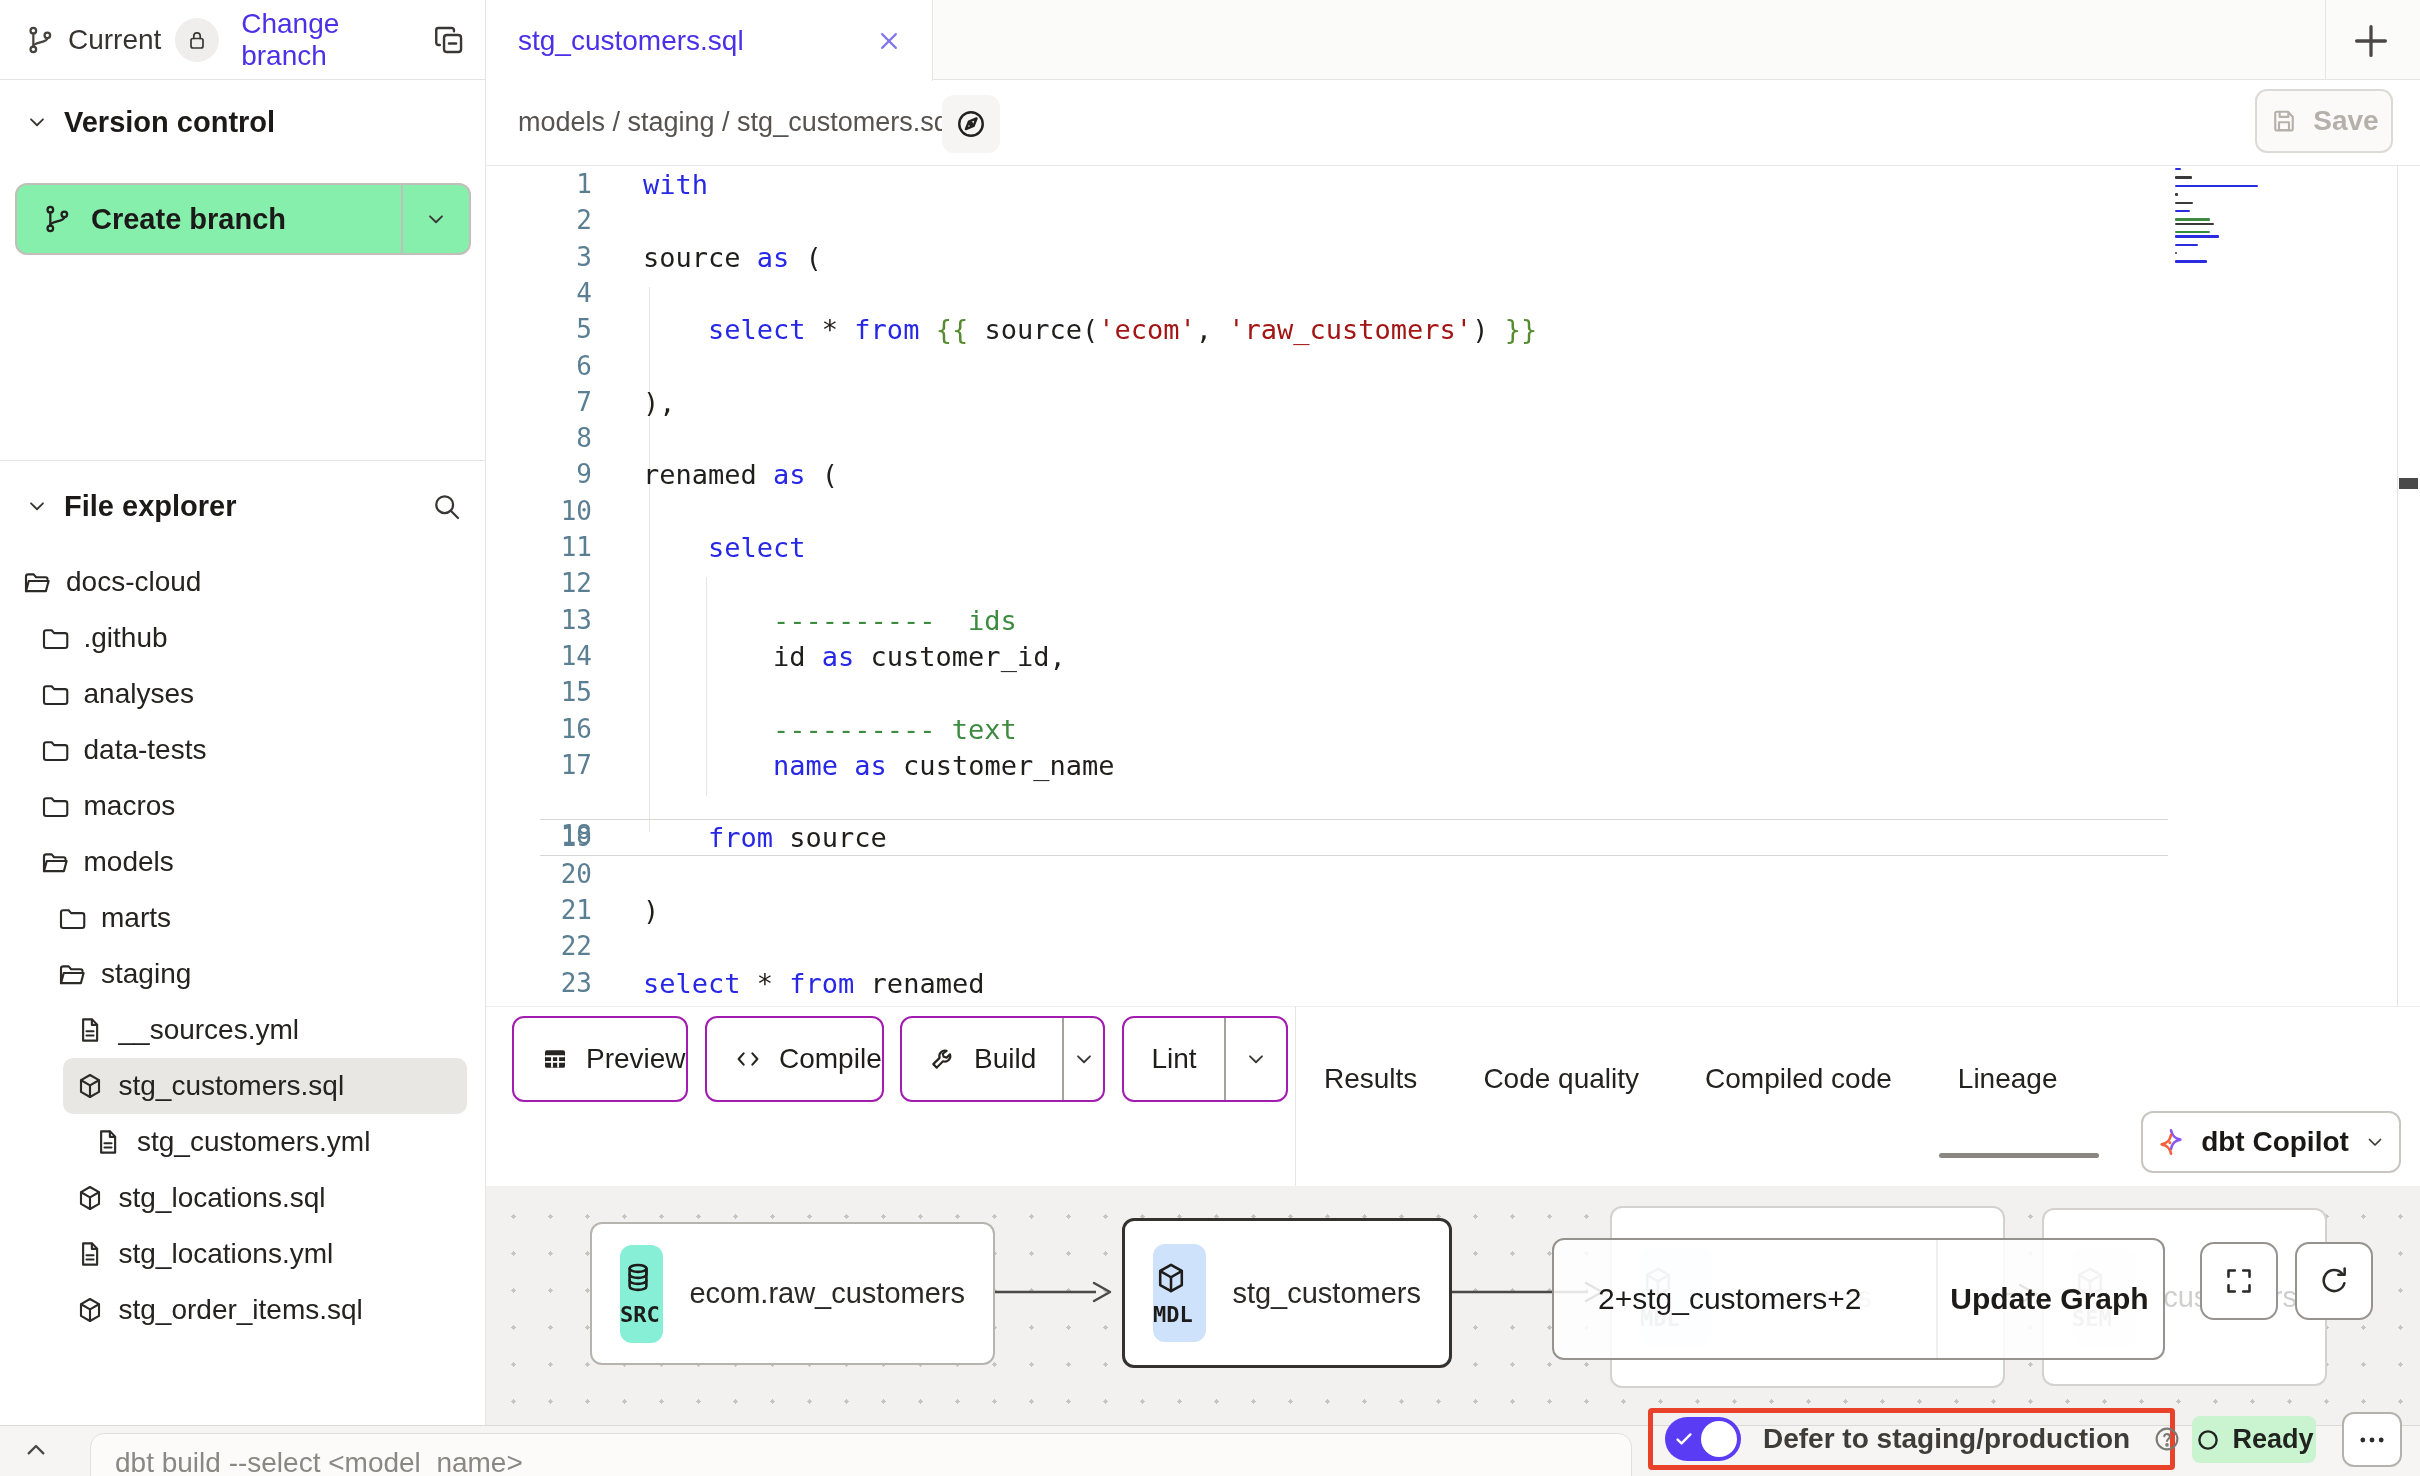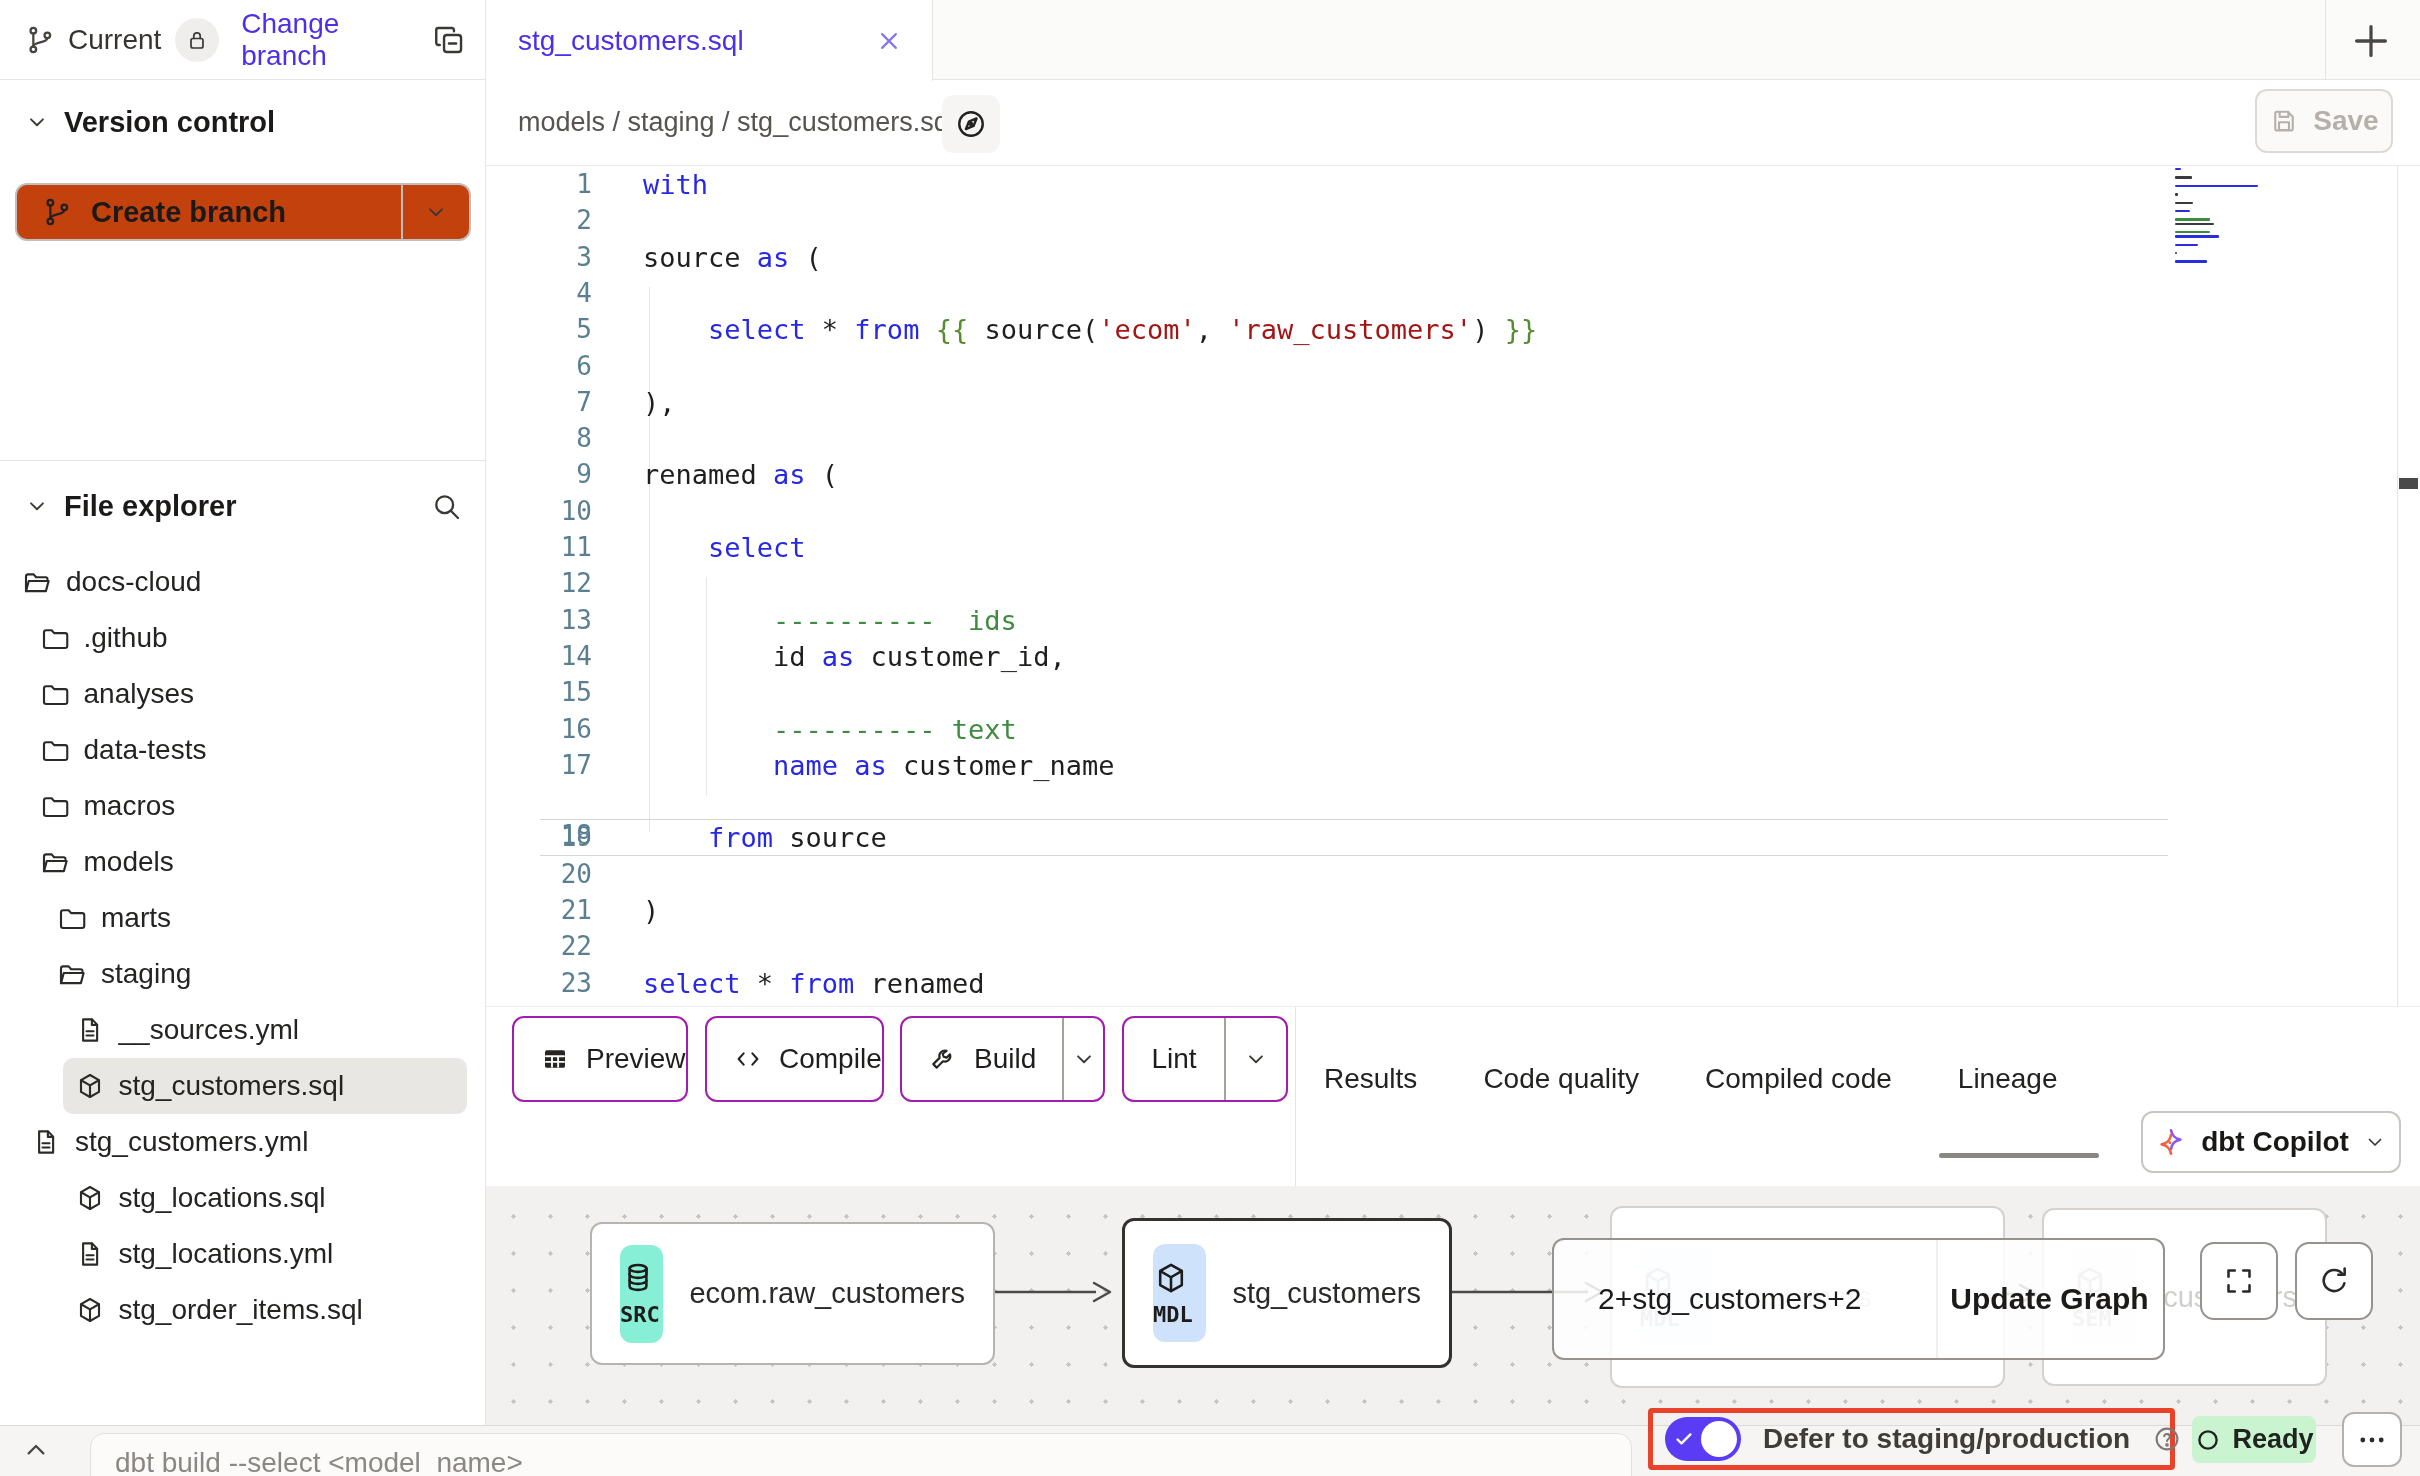--- a/index.html
+++ b/index.html
@@ -12,22 +12,22 @@
   #sidebar{position:absolute;left:0;top:0;width:486px;height:1425px;background:#fff;
            border-right:1px solid #e7e5e3;box-sizing:border-box;}
   #branch-bar{position:absolute;left:0;top:0;width:486px;height:80px;border-bottom:1px solid #e7e5e3;
               display:flex;align-items:center;box-sizing:border-box;padding:0 20px 0 24px;}
   #branch-bar .cur{font-size:28px;color:#37342f;margin:0 14px 0 12px;}
   .lock-pill{width:44px;height:44px;border-radius:50%;background:#f0eeec;display:flex;align-items:center;justify-content:center;}
   .link{color:#4b30e8;font-size:28px;font-weight:500;cursor:pointer;margin-left:22px;}
   #branch-bar .spacer{flex:1;}
   .sec-head{position:absolute;left:0;width:486px;height:56px;display:flex;align-items:center;padding:0 24px;box-sizing:border-box;}
   .sec-head .t{font-size:29px;font-weight:700;color:#1b1a18;margin-left:14px;}
-  #create-branch{position:absolute;left:15px;top:183px;width:456px;height:58px;border:2px solid #c2beb9;
-                 border-radius:12px;display:flex;align-items:stretch;box-sizing:border-box;background:#c2410c;cursor:pointer;}
+  #create-branch{position:absolute;left:15px;top:183px;width:456px;height:72px;border:2px solid #c2beb9;
+                 border-radius:12px;display:flex;align-items:stretch;box-sizing:border-box;background:#86efac;cursor:pointer;}
   #create-branch .main{flex:1;display:flex;align-items:center;padding-left:24px;gap:18px;}
   #create-branch .main .t{font-size:29px;font-weight:600;color:#1b1a18;}
   #create-branch .caret{width:66px;border-left:2px solid #c2beb9;display:flex;align-items:center;justify-content:center;}
   #vc-divider{position:absolute;left:0;top:460px;width:486px;height:1px;background:#e7e5e3;}
   #tree{position:absolute;left:0;top:554px;width:485px;}
   .tree-row{height:56px;display:flex;align-items:center;box-sizing:border-box;cursor:pointer;}
   .tree-row .lbl{font-size:28px;color:#242321;margin-left:14px;white-space:nowrap;}
   .tree-row.sel{background:#e9e7e4;border-radius:10px;}
 
   
@@ -279,21 +279,21 @@
         <div class="tree-row sel" style="margin-left: 62.5px; margin-right: 18px; padding-left: 12px;">
           <span class="ic" style="width: 30px; height: 30px; color: rgb(43, 42, 39);">
             <svg viewBox="0 0 24 24" fill="none" stroke="currentColor" stroke-width="1.7" stroke-linecap="round" stroke-linejoin="round">
               <path d="M12 3.2l7.2 4.1v9.4L12 20.8l-7.2-4.1V7.3z"></path>
               <path d="M4.9 7.4L12 11.5l7.1-4.1"></path>
               <path d="M12 11.5v9.2"></path>
             </svg>
           </span>
           <span class="lbl">stg_customers.sql</span>
         </div>
-        <div class="tree-row" style="padding-left: 31px; align-items: center;">
+        <div class="tree-row" style="padding-left: 93px; align-items: center;">
           <span class="ic" style="width: 30px; height: 30px; color: rgb(43, 42, 39);">
             <svg viewBox="0 0 24 24" fill="none" stroke="currentColor" stroke-width="1.7" stroke-linecap="round" stroke-linejoin="round">
               <path d="M6.5 3.5h7.2l4 4.2v12.8H6.5z"></path>
               <path d="M13.5 3.7v4.2h4.1"></path>
               <path d="M9.2 13h5.6 M9.2 16.4h5.6"></path>
             </svg>
           </span>
           <span class="lbl">stg_customers.yml</span>
         </div>
         <div class="tree-row" style="padding-left: 74.5px;">

